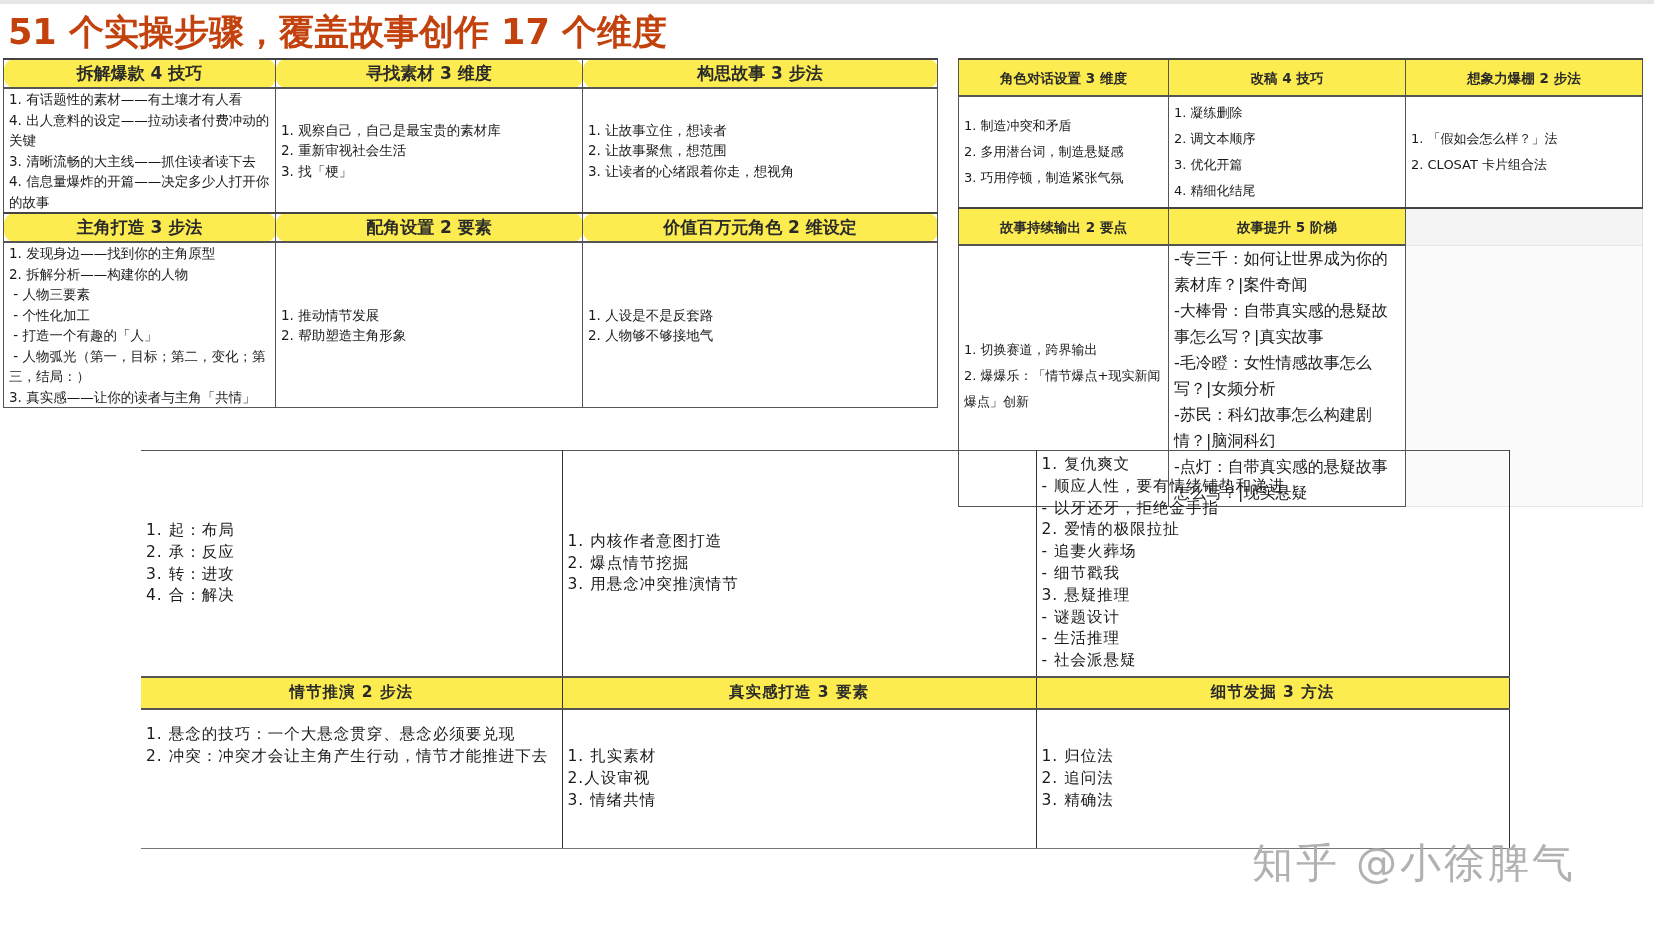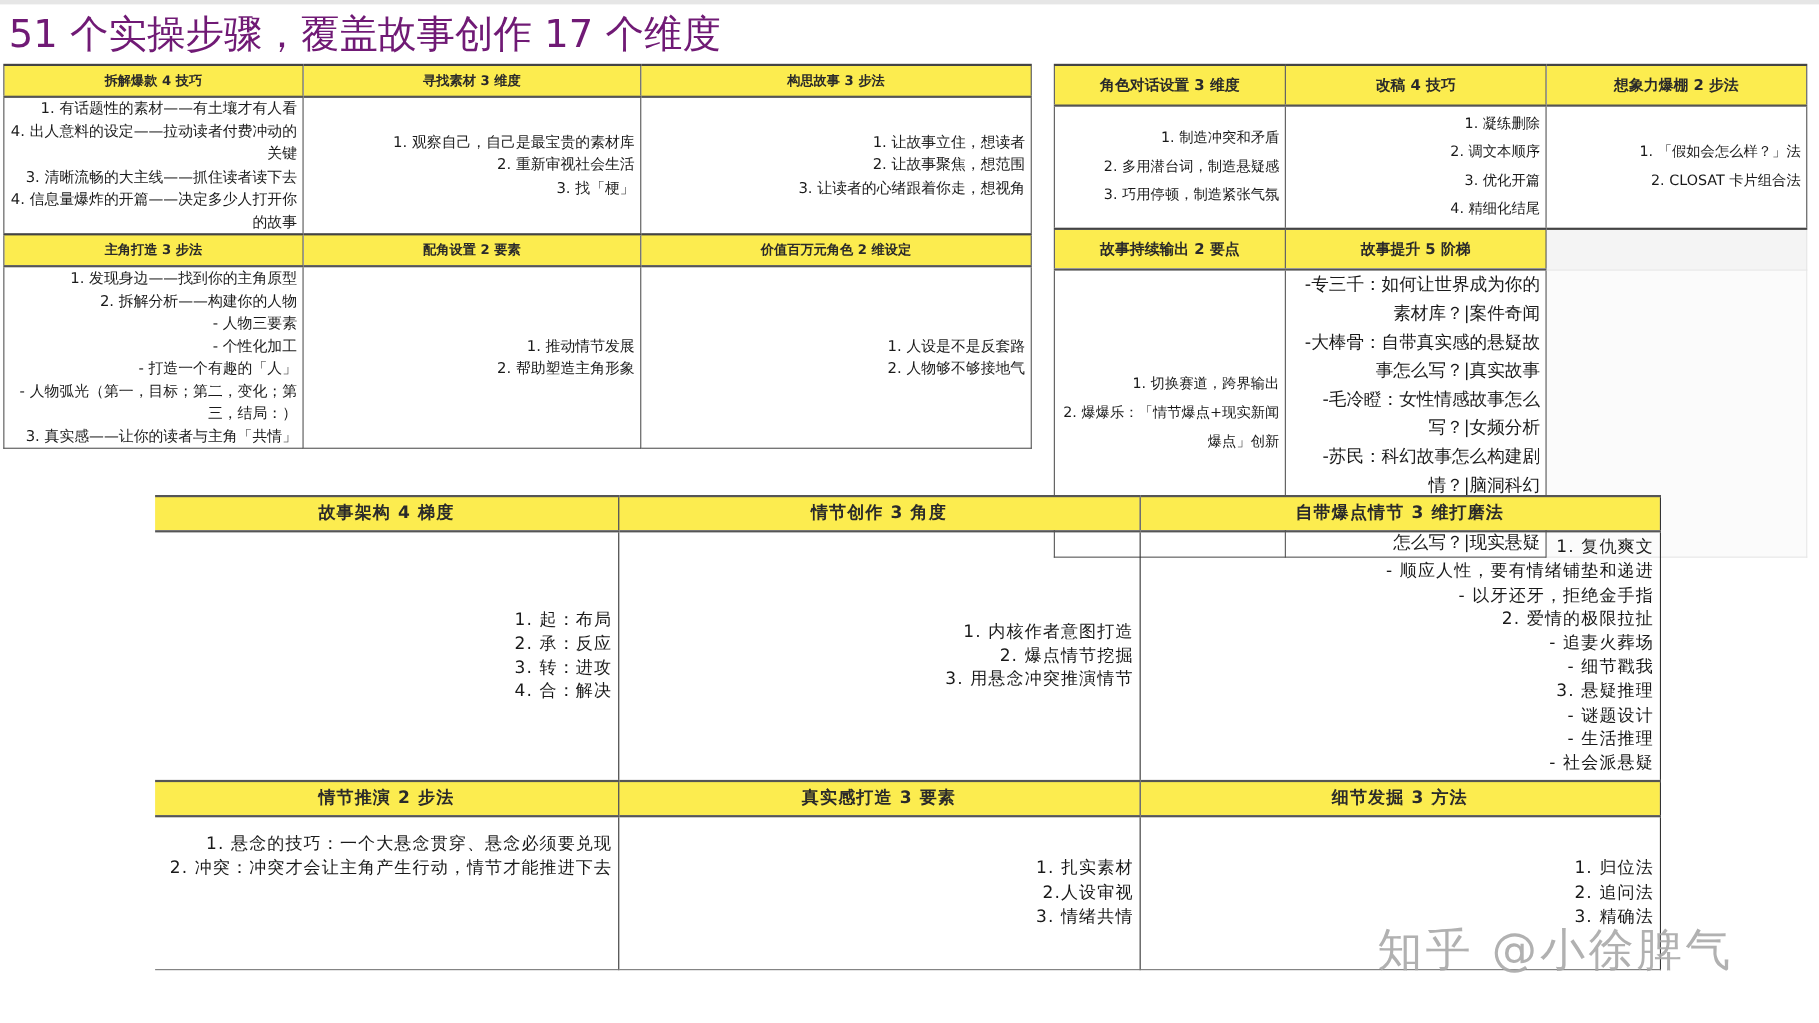--- a/index.html
+++ b/index.html
@@ -5,34 +5,34 @@
   html, body { margin:0; padding:0; }
   body {
     width:1654px; height:930px; position:relative; overflow:hidden;
     background:#ffffff;
     font-family:"DejaVu Sans","Liberation Sans",sans-serif;
     color:#1a1a1a;
   }
   .topbar { position:absolute; left:0; top:0; width:1654px; height:4px; background:#e6e6e6; }
   .title {
     position:absolute; left:8px; top:6px; height:52px; line-height:52px;
-    font-size:35px; font-weight:normal; color:#701a75; white-space:nowrap;
+    font-size:35px; font-weight:bold; color:#c2410c; white-space:nowrap;
   }
   .grid { position:absolute; border-collapse:collapse; table-layout:fixed; }
-  .grid td { border:1px solid #555; vertical-align:middle; padding:0 5px; overflow:hidden;text-align:right; }
+  .grid td { border:1px solid #555; vertical-align:middle; padding:0 5px; overflow:hidden; }
   .grid td.hdr {
     background:#fcec4f; text-align:center; font-weight:bold; color:#2a2a2a;
     border-top:2px solid #444; border-bottom:2px solid #555;
   }
   .lines div { white-space:pre-wrap; }
 
   
   #t1 { left:3px; top:58px; width:934px; font-size:13.5px; }
   #t1 td { line-height:20.5px; }
-  #t1 .hdr { height:27px; font-size:12px; }
+  #t1 .hdr { height:27px; font-size:17px;border-radius:11px; }
   #t1 .r1 { height:120px; }
   #t1 .r2 { height:164px; }
 
   
   #t2 { left:958px; top:58px; width:684px; font-size:13px; }
   #t2 td { line-height:26px; }
   #t2 .hdr { height:35px; font-size:13.5px; }
   #t2 .r1 { height:110px;margin-left:22px; }
   #t2 .r2 { height:164px; }
   #t2 .gray-hdr { background:#f4f4f4; border:1px solid #e3e3e3; border-top:2px solid #444; }
@@ -166,25 +166,20 @@
 </tbody>
   </table>
 
 <table class="grid" id="t3">
   <colgroup>
       <col style="width:421px">
       <col style="width:474px">
       <col style="width:473px">
     </colgroup>
   <tbody>
-      <tr>
-    <td class="hdr first">故事架构 4 梯度</td>
-    <td class="hdr">情节创作 3 角度</td>
-    <td class="hdr last">自带爆点情节 3 维打磨法</td>
-  </tr>
   <tr>
     <td class="r1 lines first">
           <div>1. 起：布局</div>
           <div>2. 承：反应</div>
           <div>3. 转：进攻</div>
           <div>4. 合：解决</div>
         </td>
     <td class="r1 lines">
           <div>1. 内核作者意图打造</div>
           <div>2. 爆点情节挖掘</div>

